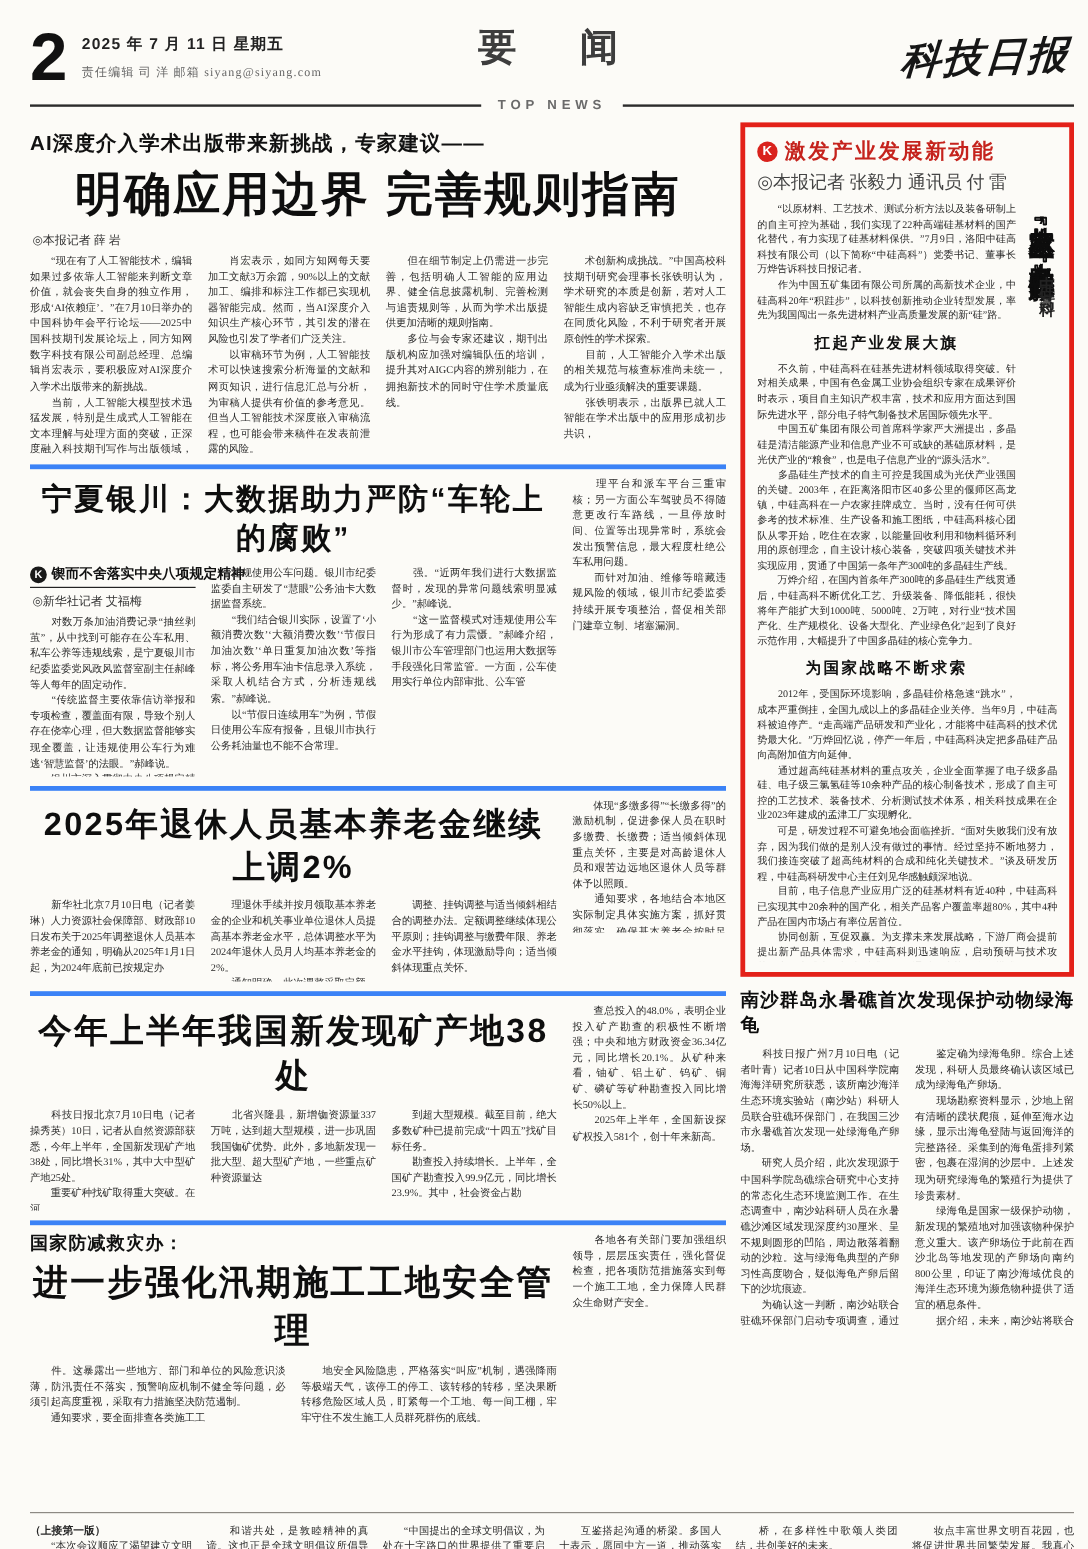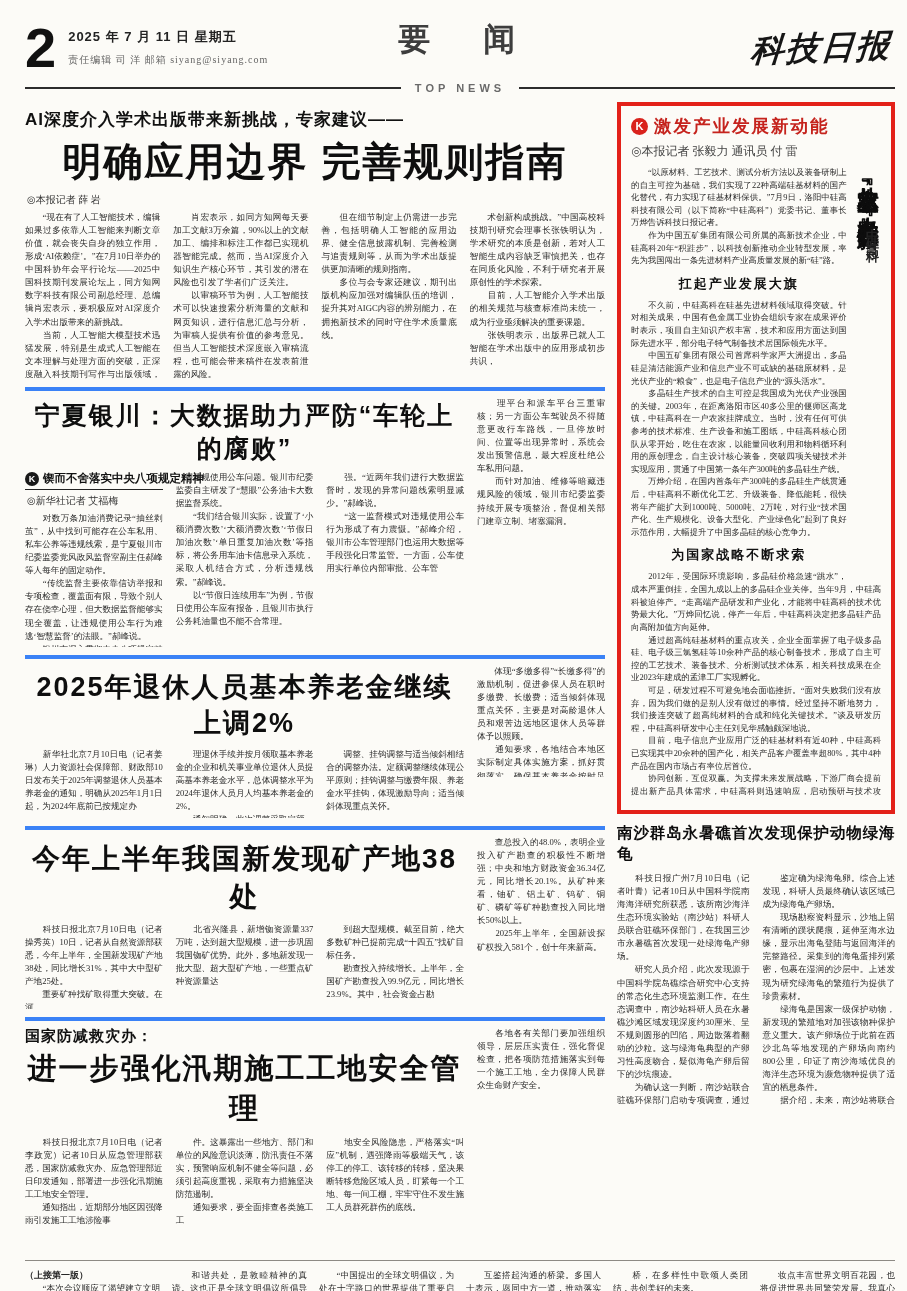--- a/index.html
+++ b/index.html
@@ -43,21 +43,21 @@
          font-family:"Liberation Sans",sans-serif;font-weight:900;font-size:9px;
          display:flex;align-items:center;justify-content:center;}
   
   .rbox{border:4px solid #e32119;box-sizing:border-box;height:712px;padding:8px 10px;overflow:hidden;background:#fcfbf7;}
   .rbox-head{display:flex;align-items:center;gap:6px;margin-bottom:5px;}
   .rbox-title{font-family:"Liberation Sans",sans-serif;font-weight:900;font-size:17.5px;
               color:#c5231d;letter-spacing:2px;white-space:nowrap;}
   .rbox-kicon{width:17px;height:17px;border-radius:50%;background:#d9221c;color:#fff;flex:none;
               font-family:"Liberation Sans",sans-serif;font-weight:900;font-size:11px;
               display:flex;align-items:center;justify-content:center;}
-  .rbox-byline{font-size:12px;color:#444;margin-bottom:7px;}
+  .rbox-byline{font-size:15px;color:#444;margin-bottom:7px;}
   .rbox-content{height:632px;overflow:hidden;}
   .vtitle{float:right;height:398px;margin:2px 0 8px 9px;writing-mode:vertical-rl;
           display:flex;flex-direction:row;}
   .vt-small{font-family:"Liberation Sans",sans-serif;font-size:13px;font-weight:bold;
             color:#222;letter-spacing:7px;padding-top:8px;margin-left:6px;}
   .vt-big{font-family:"Liberation Sans",sans-serif;font-weight:900;font-size:22px;
           color:#0d0d0d;letter-spacing:1px;line-height:1.15;}
   .subhead{font-family:"Liberation Sans",sans-serif;font-weight:900;font-size:13px;
            color:#111;text-align:center;margin:7px 0;letter-spacing:2px;}
   .rtxt{font-size:8.4px;line-height:1.5;text-align:justify;white-space:pre-line;color:#2a2a2a;}
@@ -177,22 +177,20 @@
 　　2025年上半年，全国新设探矿权投入581个，创十年来新高。</div>
         </div>
       </div>
 
       <div class="art" style="border-bottom:none;">
         <div class="flex-art">
           <div class="flex-main">
             <div class="kicker" style="font-size:15px;">国家防减救灾办：</div>
             <div class="h1" style="font-size:29px;margin:3px 0 7px 0;">进一步强化汛期施工工地安全管理</div>
             <div class="colrow" style="height:108px;">
-              <div class="col txt">　　科技日报北京7月10日电（记者李政宽）记者10日从应急管理部获悉，国家防减救灾办、应急管理部近日印发通知，部署进一步强化汛期施工工地安全管理。
-　　通知指出，近期部分地区因强降雨引发施工工地涉险事</div>
               <div class="col txt">　　件。这暴露出一些地方、部门和单位的风险意识淡薄，防汛责任不落实，预警响应机制不健全等问题，必须引起高度重视，采取有力措施坚决防范遏制。
 　　通知要求，要全面排查各类施工工</div>
               <div class="col txt">　　地安全风险隐患，严格落实“叫应”机制，遇强降雨等极端天气，该停工的停工、该转移的转移，坚决果断转移危险区域人员，盯紧每一个工地、每一间工棚，牢牢守住不发生施工人员群死群伤的底线。</div>
             </div>
           </div>
           <div class="side txt" style="width:128px;height:168px;">　　各地各有关部门要加强组织领导，层层压实责任，强化督促检查，把各项防范措施落实到每一个施工工地，全力保障人民群众生命财产安全。</div>
         </div>
       </div>
     </div>
 

